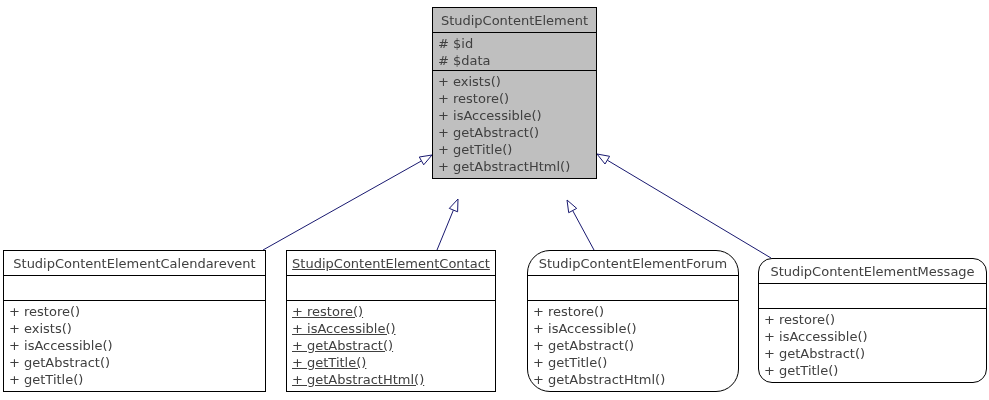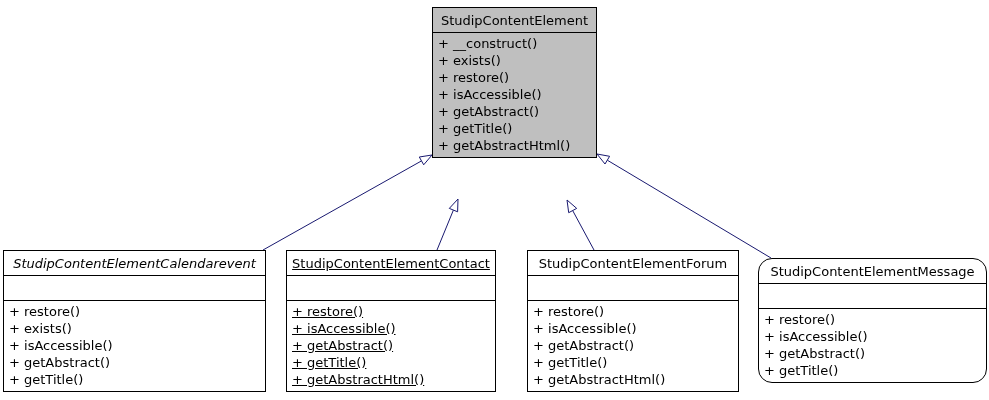--- a/index.html
+++ b/index.html
@@ -3,21 +3,21 @@
 <meta charset="utf-8">
 <style>
   html, body { margin: 0; padding: 0; background: #ffffff; }
   .canvas {
     position: relative;
     width: 989px;
     height: 400px;
     background: #ffffff;
     font-family: "DejaVu Sans", "Liberation Sans", sans-serif;
     font-size: 13px;
-    color: #000000;
+    color: #404040;
     overflow: hidden;
   }
   .edges-svg {
     position: absolute;
     left: 0; top: 0;
     width: 989px; height: 400px;
     pointer-events: none;
   }
   .class-box {
     position: absolute;
@@ -67,33 +67,36 @@
       <polygon points="567,200 576.7,208.4 568.7,212.7" fill="#ffffff"></polygon>
     </g>
     <g stroke="#191970" fill="none" stroke-width="1">
       <line x1="771" y1="258" x2="607.3" y2="160.2"></line>
       <polygon points="597,154 609.6,156.3 605.0,164.0" fill="#ffffff"></polygon>
     </g>
   </svg>
 
   <div class="class-box parent-node" style="left:432px; top:7px; width:163px;">
     <div class="cb-title" style="height:24px;">StudipContentElement</div>
+    <div class="cb-attrs" style="height:38px;">
+      <div class="member"># $id</div>
+      <div class="member"># $data</div>
+    </div>
     <div class="cb-methods">
-      <div class="member">+ __construct()</div>
       <div class="member">+ exists()</div>
       <div class="member">+ restore()</div>
       <div class="member">+ isAccessible()</div>
       <div class="member">+ getAbstract()</div>
       <div class="member">+ getTitle()</div>
       <div class="member">+ getAbstractHtml()</div>
     </div>
   </div>
 
   <div class="class-box" style="left:3px; top:250px; width:261px;">
-    <div class="cb-title" style="height:24px;font-style:italic;">StudipContentElementCalendarevent</div>
+    <div class="cb-title" style="height:24px;">StudipContentElementCalendarevent</div>
     <div class="cb-attrs" style="height:25px;"></div>
     <div class="cb-methods">
       <div class="member">+ restore()</div>
       <div class="member">+ exists()</div>
       <div class="member">+ isAccessible()</div>
       <div class="member">+ getAbstract()</div>
       <div class="member">+ getTitle()</div>
     </div>
   </div>
 
@@ -102,21 +105,21 @@
     <div class="cb-attrs" style="height:25px;"></div>
     <div class="cb-methods">
       <div class="member">+ restore()</div>
       <div class="member">+ isAccessible()</div>
       <div class="member">+ getAbstract()</div>
       <div class="member">+ getTitle()</div>
       <div class="member">+ getAbstractHtml()</div>
     </div>
   </div>
 
-  <div class="class-box" style="left:527px; top:250px; width:210px;">
+  <div class="class-box" style="left:527px; top:250px; width:210px;border-radius:23px;">
     <div class="cb-title" style="height:24px;">StudipContentElementForum</div>
     <div class="cb-attrs" style="height:25px;"></div>
     <div class="cb-methods">
       <div class="member">+ restore()</div>
       <div class="member">+ isAccessible()</div>
       <div class="member">+ getAbstract()</div>
       <div class="member">+ getTitle()</div>
       <div class="member">+ getAbstractHtml()</div>
     </div>
   </div>

